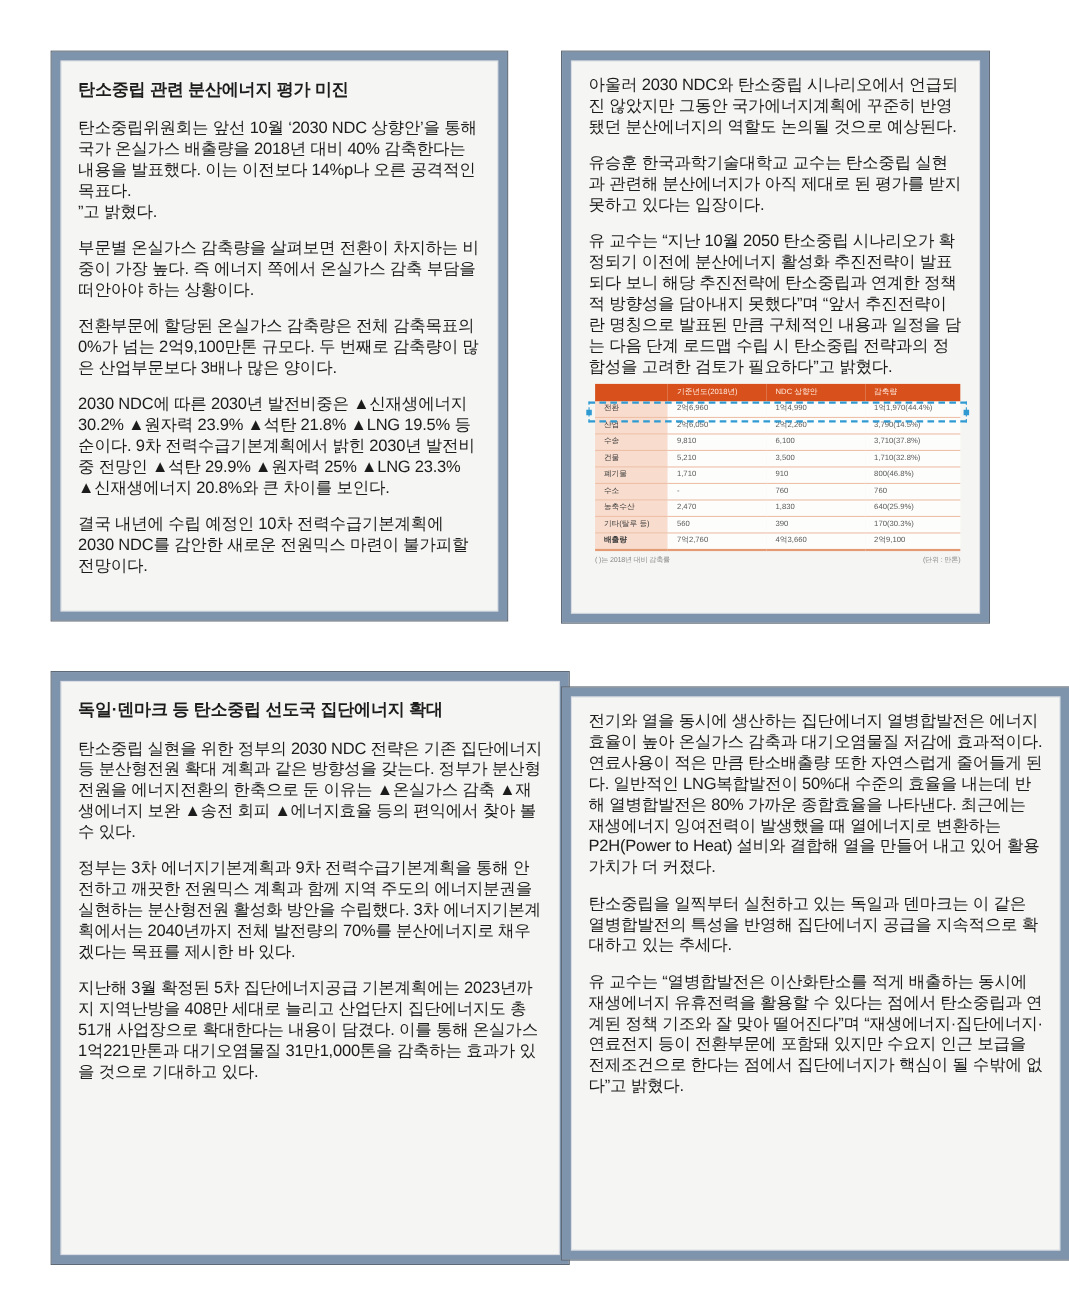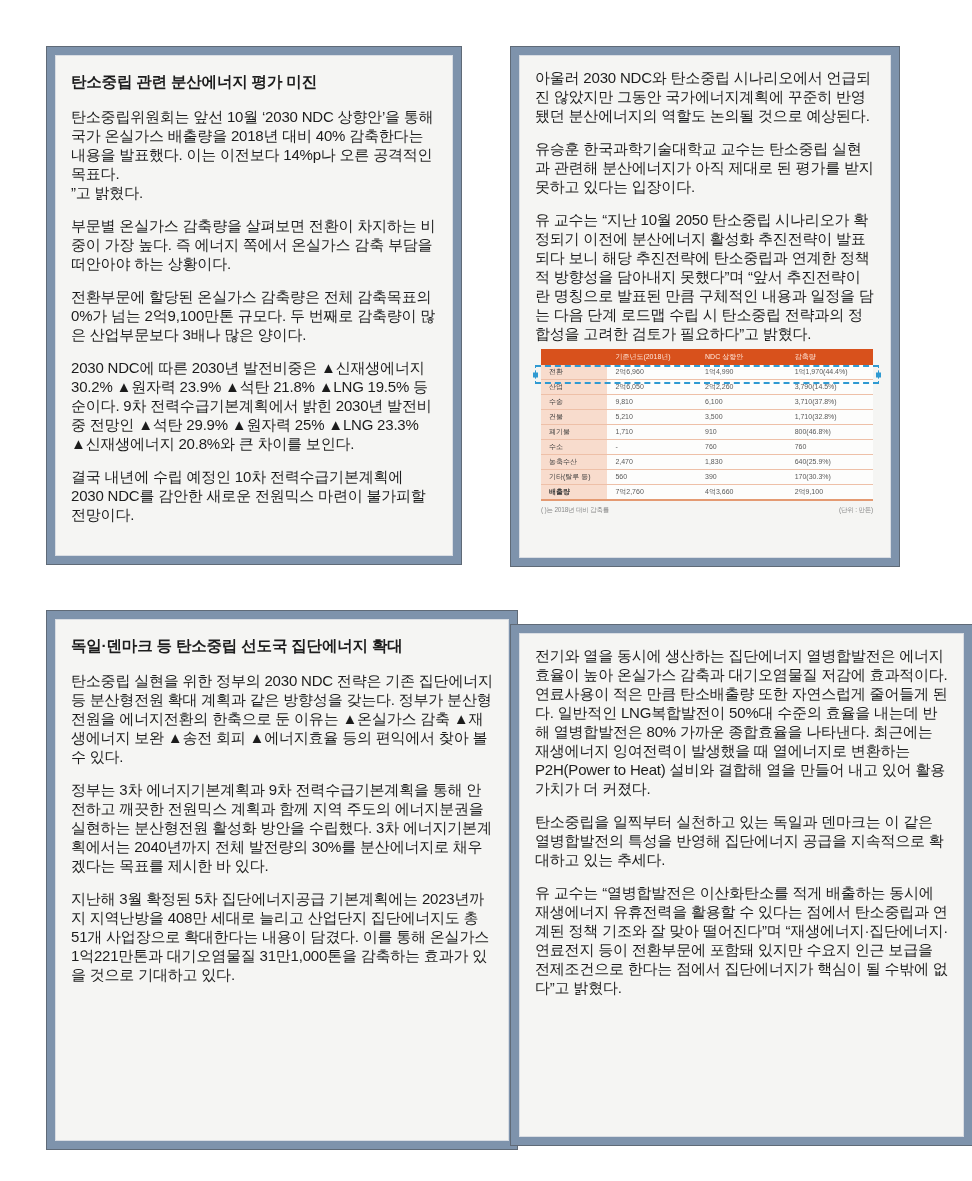--- a/index.html
+++ b/index.html
@@ -159,21 +159,21 @@
       <div class="table-foot">
         <span>( )는 2018년 대비 감축률</span>
         <span>(단위 : 만톤)</span>
       </div>
     </div>
   </section>
 
   <section class="panel panel-bl">
     <h2>독일·덴마크 등 탄소중립 선도국 집단에너지 확대</h2>
     <p>탄소중립 실현을 위한 정부의 2030 NDC 전략은 기존 집단에너지 등 분산형전원 확대 계획과 같은 방향성을 갖는다. 정부가 분산형전원을 에너지전환의 한축으로 둔 이유는 ▲온실가스 감축 ▲재생에너지 보완 ▲송전 회피 ▲에너지효율 등의 편익에서 찾아 볼 수 있다.</p>
-    <p>정부는 3차 에너지기본계획과 9차 전력수급기본계획을 통해 안전하고 깨끗한 전원믹스 계획과 함께 지역 주도의 에너지분권을 실현하는 분산형전원 활성화 방안을 수립했다. 3차 에너지기본계획에서는 2040년까지 전체 발전량의 30%를 분산에너지로 채우겠다는 목표를 제시한 바 있다.</p>
+    <p>정부는 3차 에너지기본계획과 9차 전력수급기본계획을 통해 안전하고 깨끗한 전원믹스 계획과 함께 지역 주도의 에너지분권을 실현하는 분산형전원 활성화 방안을 수립했다. 3차 에너지기본계획에서는 2040년까지 전체 발전량의 70%를 분산에너지로 채우겠다는 목표를 제시한 바 있다.</p>
     <p>지난해 3월 확정된 5차 집단에너지공급 기본계획에는 2023년까지 지역난방을 408만 세대로 늘리고 산업단지 집단에너지도 총 51개 사업장으로 확대한다는 내용이 담겼다. 이를 통해 온실가스 1억221만톤과 대기오염물질 31만1,000톤을 감축하는 효과가 있을 것으로 기대하고 있다.</p>
   </section>
 
   <section class="panel panel-br">
     <p>전기와 열을 동시에 생산하는 집단에너지 열병합발전은 에너지효율이 높아 온실가스 감축과 대기오염물질 저감에 효과적이다. 연료사용이 적은 만큼 탄소배출량 또한 자연스럽게 줄어들게 된다. 일반적인 LNG복합발전이 50%대 수준의 효율을 내는데 반해 열병합발전은 80% 가까운 종합효율을 나타낸다. 최근에는 재생에너지 잉여전력이 발생했을 때 열에너지로 변환하는 P2H(Power to Heat) 설비와 결합해 열을 만들어 내고 있어 활용 가치가 더 커졌다.</p>
     <p>탄소중립을 일찍부터 실천하고 있는 독일과 덴마크는 이 같은 열병합발전의 특성을 반영해 집단에너지 공급을 지속적으로 확대하고 있는 추세다.</p>
     <p>유 교수는 “열병합발전은 이산화탄소를 적게 배출하는 동시에 재생에너지 유휴전력을 활용할 수 있다는 점에서 탄소중립과 연계된 정책 기조와 잘 맞아 떨어진다”며 “재생에너지·집단에너지·연료전지 등이 전환부문에 포함돼 있지만 수요지 인근 보급을 전제조건으로 한다는 점에서 집단에너지가 핵심이 될 수밖에 없다”고 밝혔다.</p>
   </section>
 
 </div>

